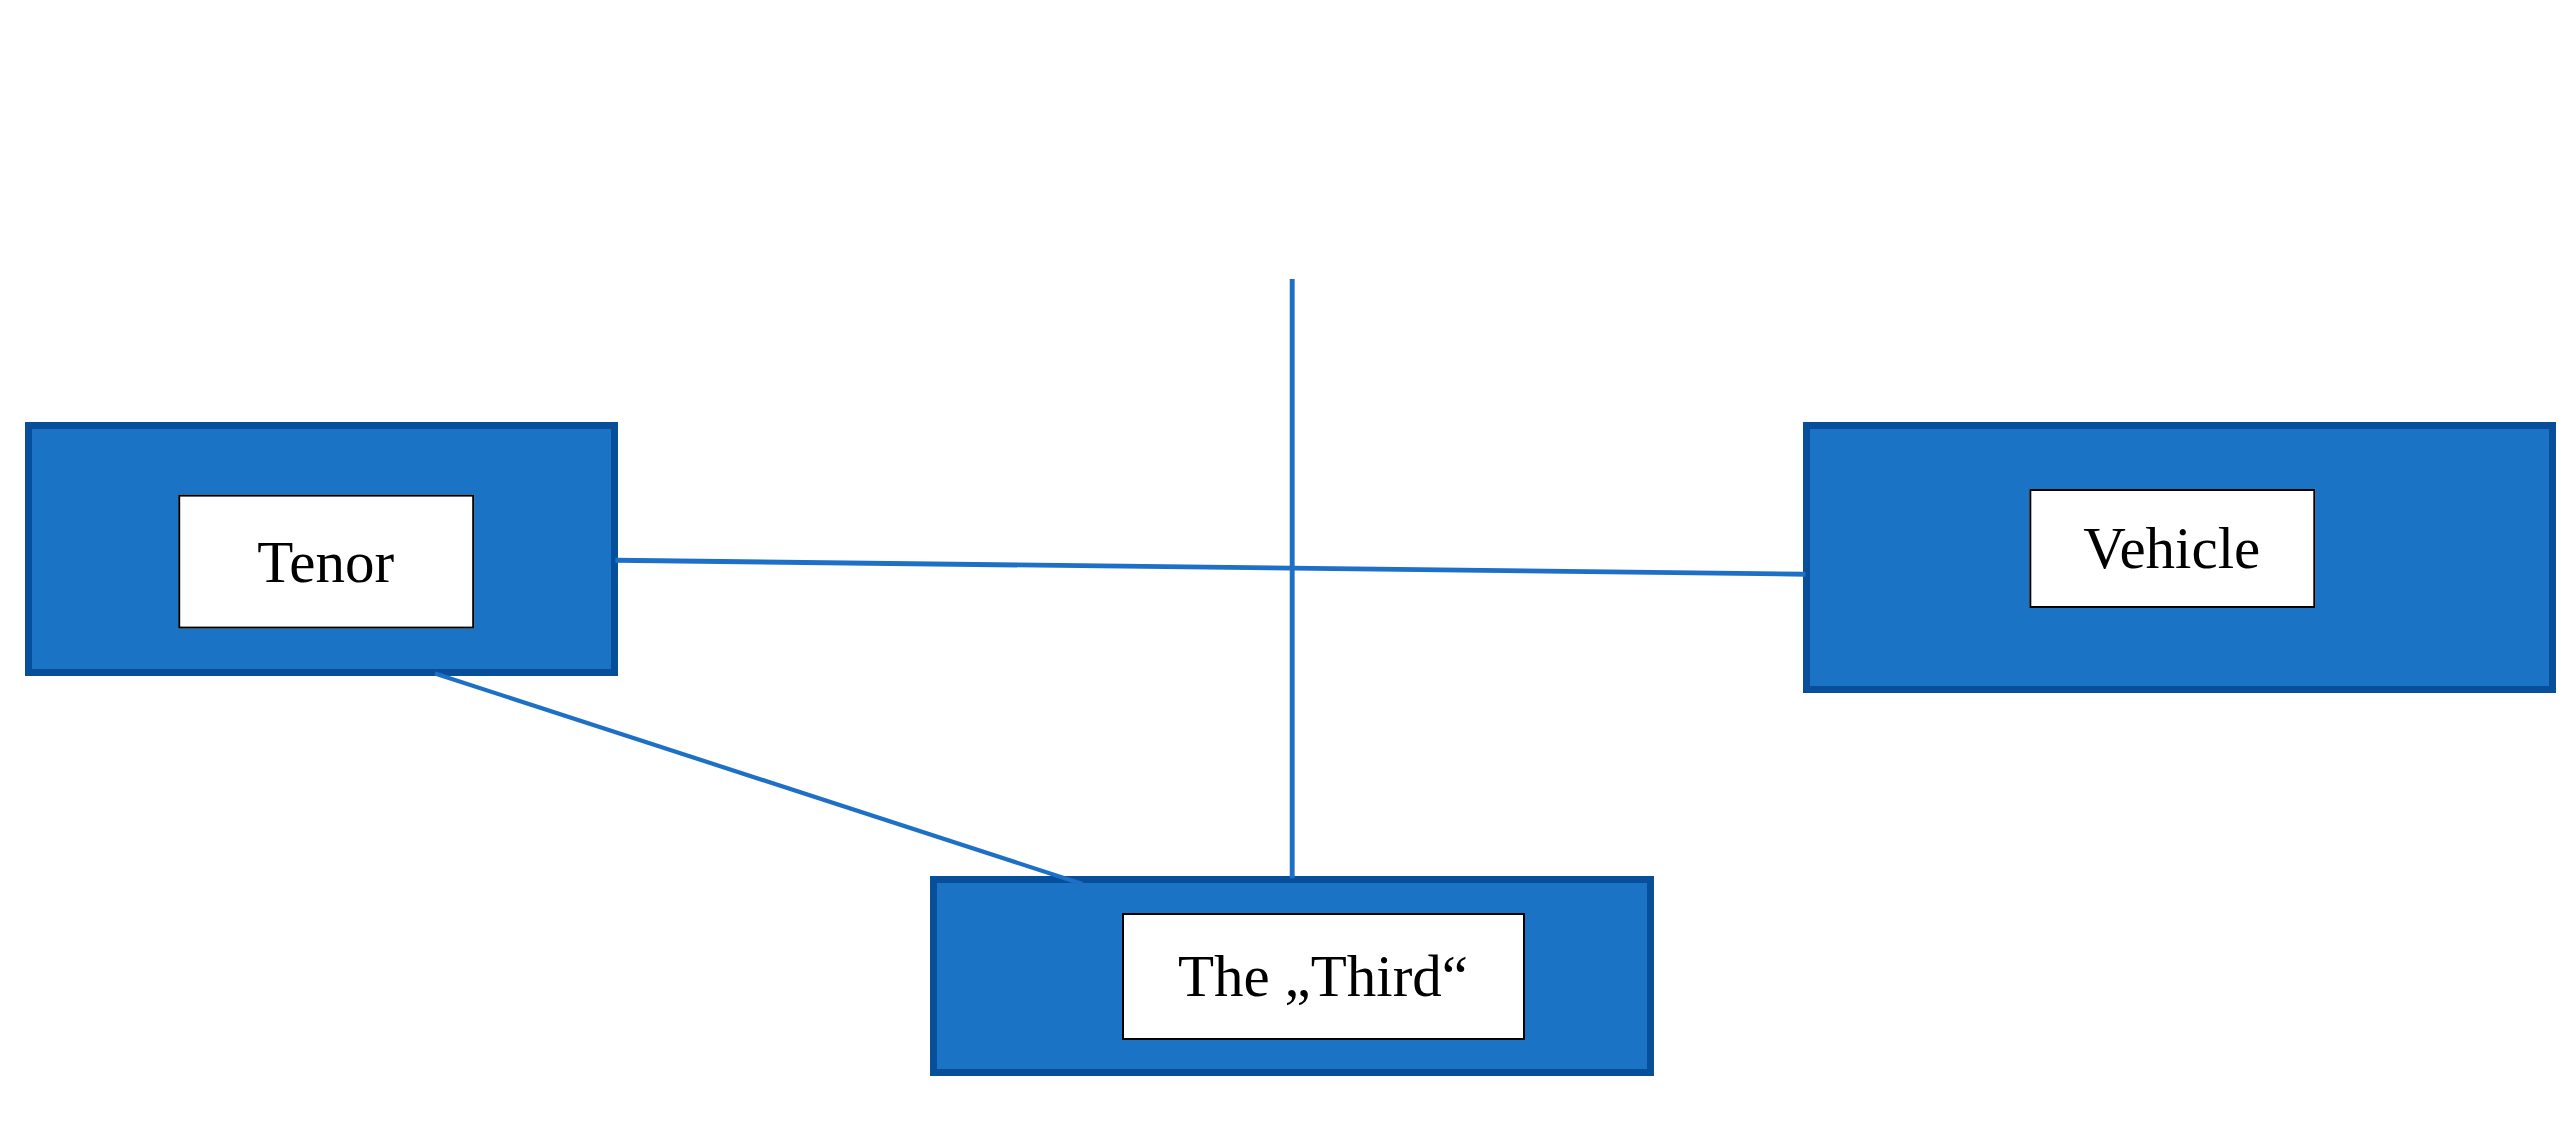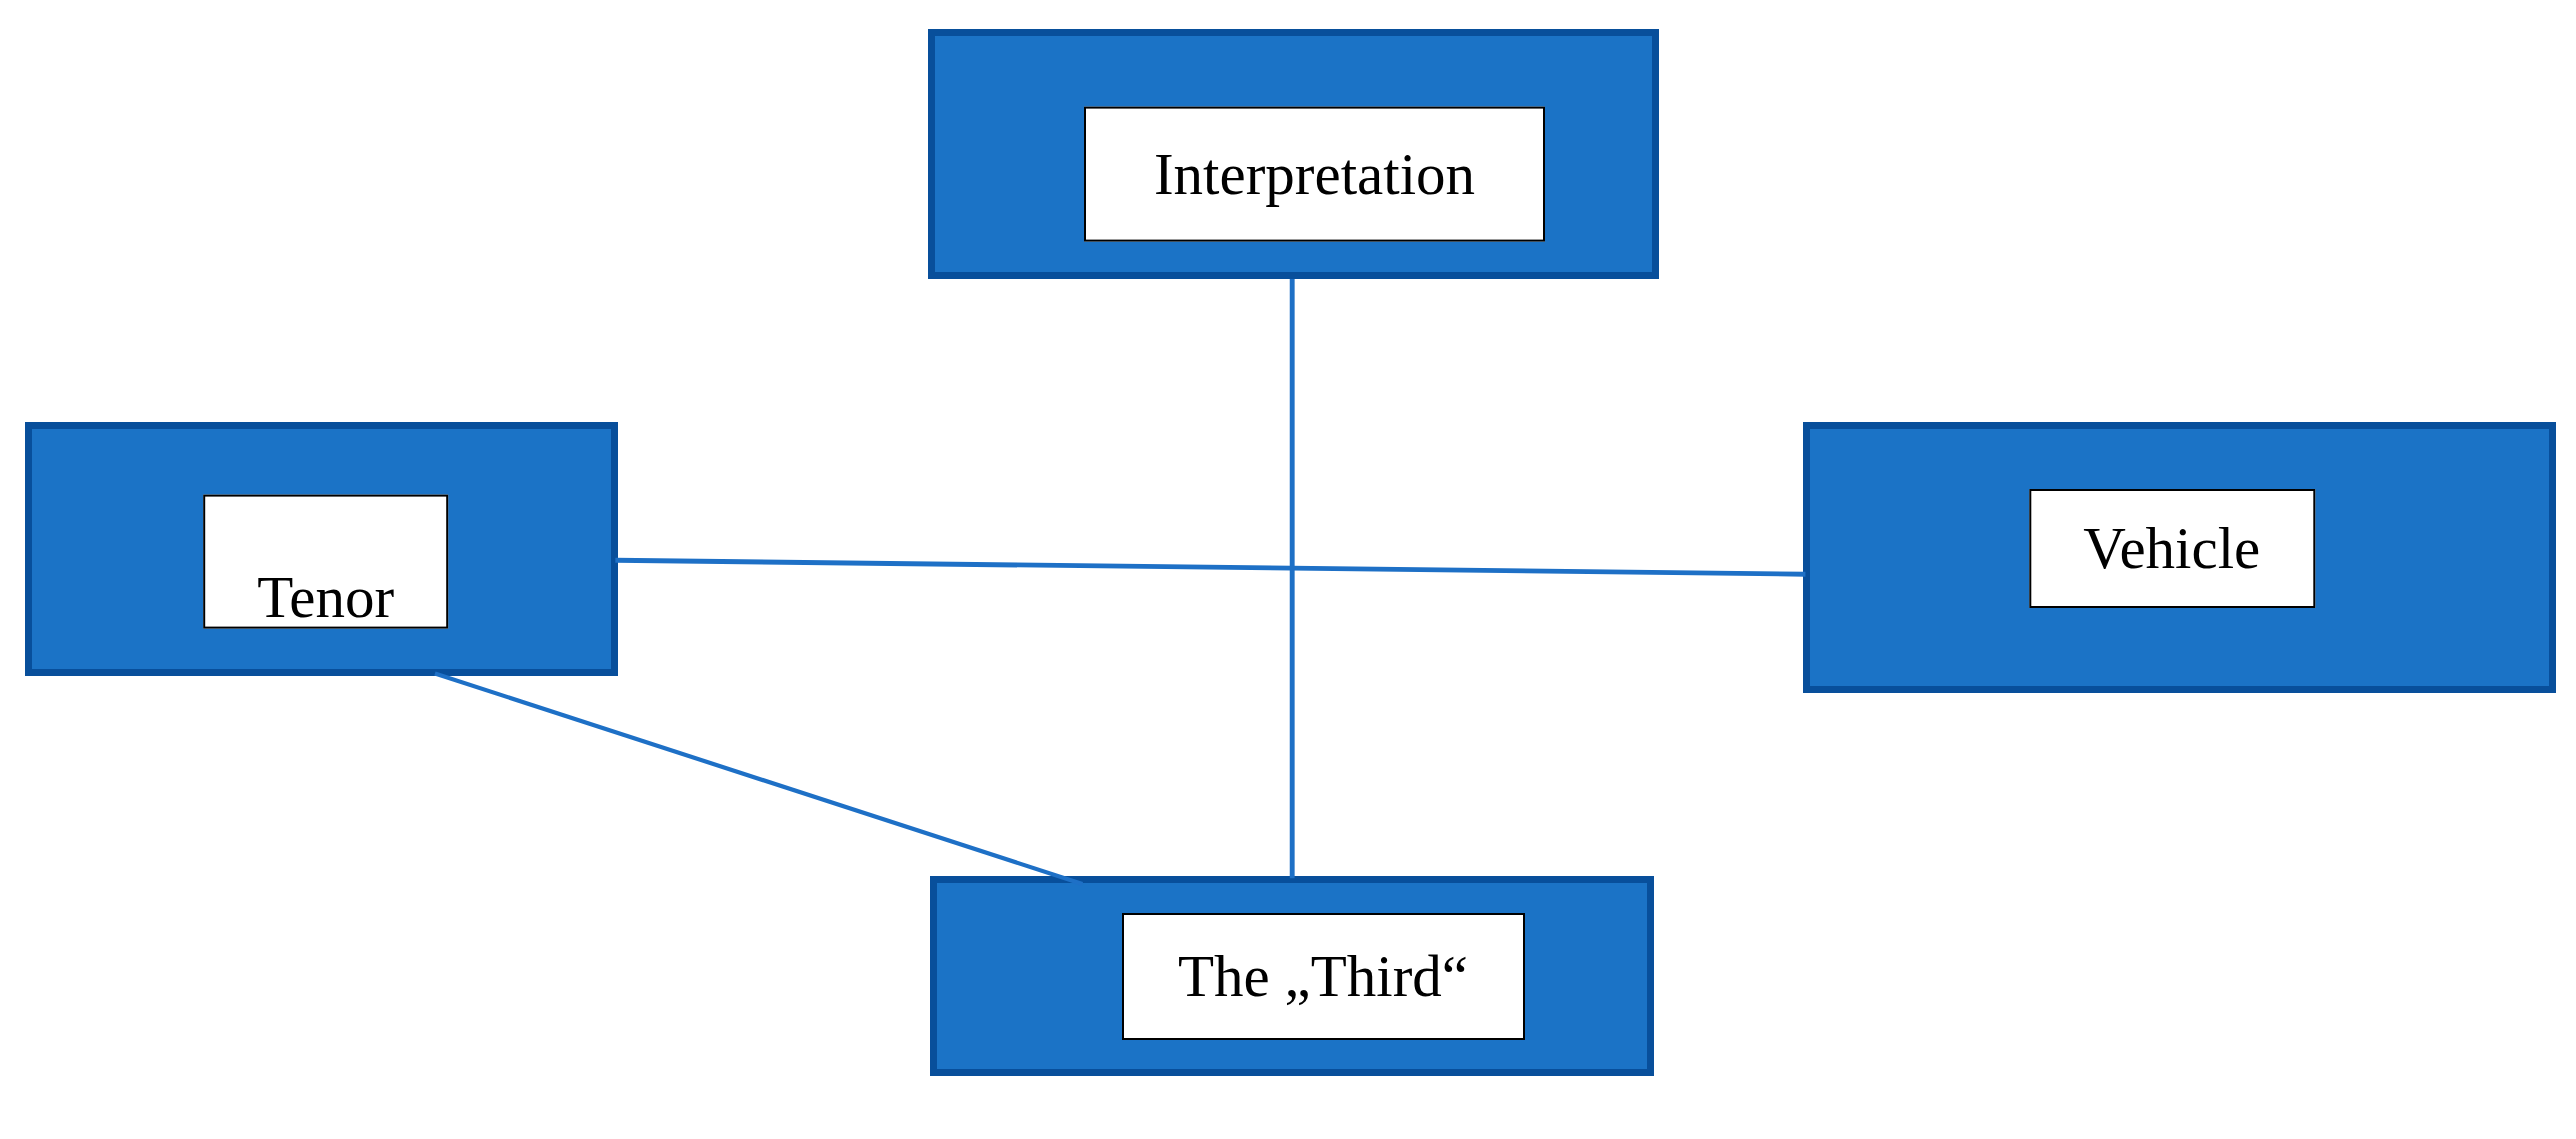--- a/index.html
+++ b/index.html
@@ -45,40 +45,35 @@
     line-height: 1;
     white-space: nowrap;
   }
   
   .node-interpretation { left: 928px; top: 29px;   width: 731px; height: 250px; }
   .node-tenor          { left: 25px;   top: 422px;  width: 593px;  height: 254px; }
   .node-vehicle        { left: 1803px; top: 422px;  width: 753px; height: 271px; }
   .node-third          { left: 930px; top: 876px; width: 724px; height: 200px; }
   
   .label-interpretation { width: 461px; height: 135px; transform: translate(21px, 19.6px); }
-  .label-tenor          { width: 245px; height: 134px; transform: translate(4.2px, 12.6px); align-items: flex-end; }
+  .label-tenor          { width: 296px; height: 134px; transform: translate(4.2px, 12.6px); }
   .label-vehicle        { width: 286px; height: 119px; transform: translate(-7.7px, -9px); }
   .label-third          { width: 403px; height: 127px; transform: translate(31px, 0px); }
 </style>
 </head>
 <body>
 
 <div class="canvas">
 
   <svg class="connectors" viewBox="0 0 3684 1630" xmlns="http://www.w3.org/2000/svg">
     <line x1="1848" y1="399" x2="1848" y2="1256" stroke="#1E70C6" stroke-width="7"></line>
     <line x1="880" y1="801" x2="2582" y2="821" stroke="#1E70C6" stroke-width="7"></line>
     <line x1="622" y1="963" x2="1548" y2="1264" stroke="#1E70C6" stroke-width="6"></line>
   </svg>
 
-  <div class="node node-interpretation">
-    <div class="label-box label-interpretation">
-      <span>Interpretation</span>
-    </div>
-  </div>
 
   <div class="node node-tenor">
     <div class="label-box label-tenor">
       <span>Tenor</span>
     </div>
   </div>
 
   <div class="node node-vehicle">
     <div class="label-box label-vehicle">
       <span>Vehicle</span>

